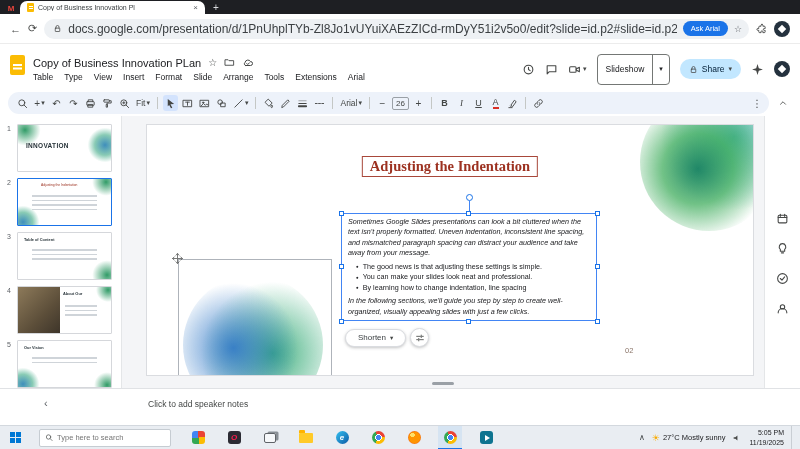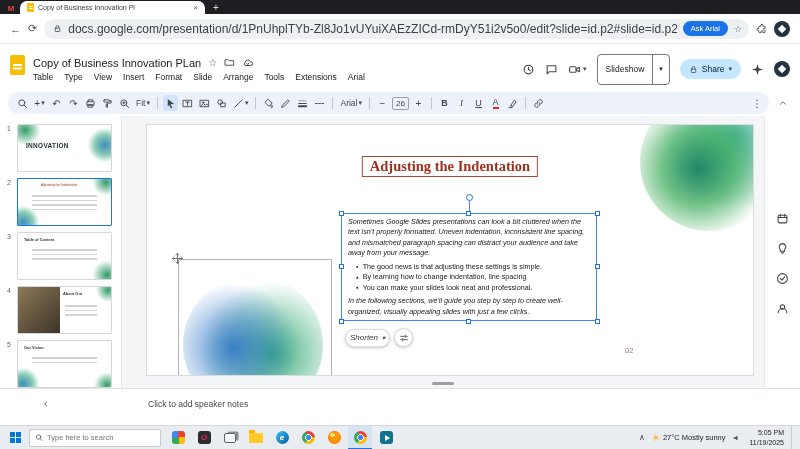--- a/index.html
+++ b/index.html
@@ -94,34 +94,34 @@
   .tb-bullets{list-style:none;margin-bottom:3px;}
   .tb-bullets li{display:flex;gap:4px;padding-left:8px;}
   .tb-bullets li::before{content:"●";font-size:4.5px;padding-top:2.5px;}
   .h{position:absolute;width:5px;height:5px;background:#fff;border:1px solid #1a73e8;}
   .h.tl{left:-3.5px;top:-3.5px}.h.tm{left:50%;margin-left:-3px;top:-3.5px}.h.tr{right:-3.5px;top:-3.5px}
   .h.ml{left:-3.5px;top:50%;margin-top:-3px}.h.mr{right:-3.5px;top:50%;margin-top:-3px}
   .h.bl{left:-3.5px;bottom:-3.5px}.h.bm{left:50%;margin-left:-3px;bottom:-3.5px}.h.br{right:-3.5px;bottom:-3.5px}
   .rot-line{position:absolute;left:50%;top:-13px;width:1px;height:11px;background:#4285f4;}
   .rot-h{position:absolute;left:50%;top:-20px;width:7px;height:7px;margin-left:-3.5px;border:1px solid #1a73e8;background:#fff;border-radius:50%;}
   .shorten-wrap{position:absolute;left:198px;top:203px;display:flex;align-items:center;gap:4px;}
-  .shorten-btn{display:flex;align-items:center;gap:4px;height:18px;background:#fff;border:1px solid #dadce0;border-radius:10px;padding:0 4px;font-size:8px;color:#3c4043;box-shadow:0 1px 3px rgba(60,64,67,.3);font-style:italic;}
+  .shorten-btn{display:flex;align-items:center;gap:4px;height:18px;background:#fff;border:1px solid #dadce0;border-radius:10px;padding:0 12px;font-size:8px;color:#3c4043;box-shadow:0 1px 3px rgba(60,64,67,.3);}
   .sh-caret{font-size:6.5px;color:#444746;}
   .tune-btn{width:19px;height:19px;border-radius:50%;background:#fff;border:1px solid #dadce0;display:flex;align-items:center;justify-content:center;box-shadow:0 1px 3px rgba(60,64,67,.3);}
   .pagenum{position:absolute;left:478px;top:221px;font-size:7.5px;color:#8a7468;}
   .notes-handle{position:absolute;left:50%;bottom:3px;width:22px;height:3px;border-radius:2px;background:#9aa0a6;transform:translateX(-50%);}
   .siderail{width:36px;background:#fff;border-left:1px solid #e4e6e8;display:flex;flex-direction:column;align-items:center;gap:17px;padding-top:96px;flex:none;}
 
   
   .notesbar{position:absolute;top:388px;left:0;right:0;height:37px;background:#fff;border-top:1px solid #e0e2e5;}
   .fs-collapse{position:absolute;left:44px;top:8px;font-size:11px;color:#5f6368;}
   .notes-text{position:absolute;left:148px;top:10px;font-size:8.5px;color:#444746;}
 
   
-  .taskbar{position:absolute;top:425px;left:0;right:0;height:24px;background:#e9edf2;border-top:1px solid #d3d8de;display:flex;align-items:center;padding:0 3px;gap:2px;}
+  .taskbar{position:absolute;top:425px;left:0;right:0;height:24px;background:#e9edf2;border-top:1px solid #d3d8de;display:flex;align-items:center;padding:0 3px;gap:12px;}
   .start{width:24px;height:24px;display:flex;align-items:center;justify-content:center;}
   .win-logo{width:11px;height:11px;display:grid;grid-template-columns:5px 5px;grid-template-rows:5px 5px;gap:1px;}
   .win-logo i{background:#0078d4;display:block;}
   .tsearch{width:132px;height:18px;background:#fff;border:1px solid #c6ccd2;border-radius:2px;display:flex;align-items:center;gap:4px;padding:0 5px;margin-right:3px;}
   .tsearch input{border:none;outline:none;background:transparent;font-size:7.5px;color:#5f6368;width:100%;font-family:inherit;}
   .tapp{width:24px;height:24px;display:flex;align-items:center;justify-content:center;}
   .tapp.active{background:#d6e4f2;box-shadow:inset 0 -2px 0 #1a73e8;}
   .ic-photos{width:13px;height:13px;border-radius:3px;background:conic-gradient(#ea4335 0 25%,#fbbc04 0 50%,#34a853 0 75%,#4285f4 0);}
   .ic-opera{width:13px;height:13px;border-radius:3px;background:#2b2b33;color:#fa1e4e;font-size:8px;font-weight:bold;display:flex;align-items:center;justify-content:center;}
   .ic-tview{width:12px;height:10px;border:1.5px solid #5f6368;border-radius:2px;background:rgba(255,255,255,.6);box-shadow:3px -2px 0 -0.5px #8a9096;}
@@ -449,22 +449,22 @@
           <span class="h tm"></span>
           <span class="h tr"></span>
           <span class="h ml"></span>
           <span class="h mr"></span>
           <span class="h bl"></span>
           <span class="h bm"></span>
           <span class="h br"></span>
           <p>Sometimes Google Slides presentations can look a bit cluttered when the text isn't properly formatted. Uneven indentation, inconsistent line spacing, and mismatched paragraph spacing can distract your audience and take away from your message.</p>
           <ul class="tb-bullets">
             <li>The good news is that adjusting these settings is simple.</li>
+            <li>You can make your slides look neat and professional.</li>
             <li>By learning how to change indentation, line spacing</li>
-            <li>You can make your slides look neat and professional.</li>
           </ul>
           <p>In the following sections, we'll guide you step by step to create well-organized, visually appealing slides with just a few clicks.</p>
         </div>
         <div class="shorten-wrap">
           <span class="shorten-btn">
             <span>Shorten</span>
             <span class="sh-caret">▾</span>
           </span>
           <span class="tune-btn">
             <svg class="svgi" width="10" height="10" viewBox="0 0 24 24">

